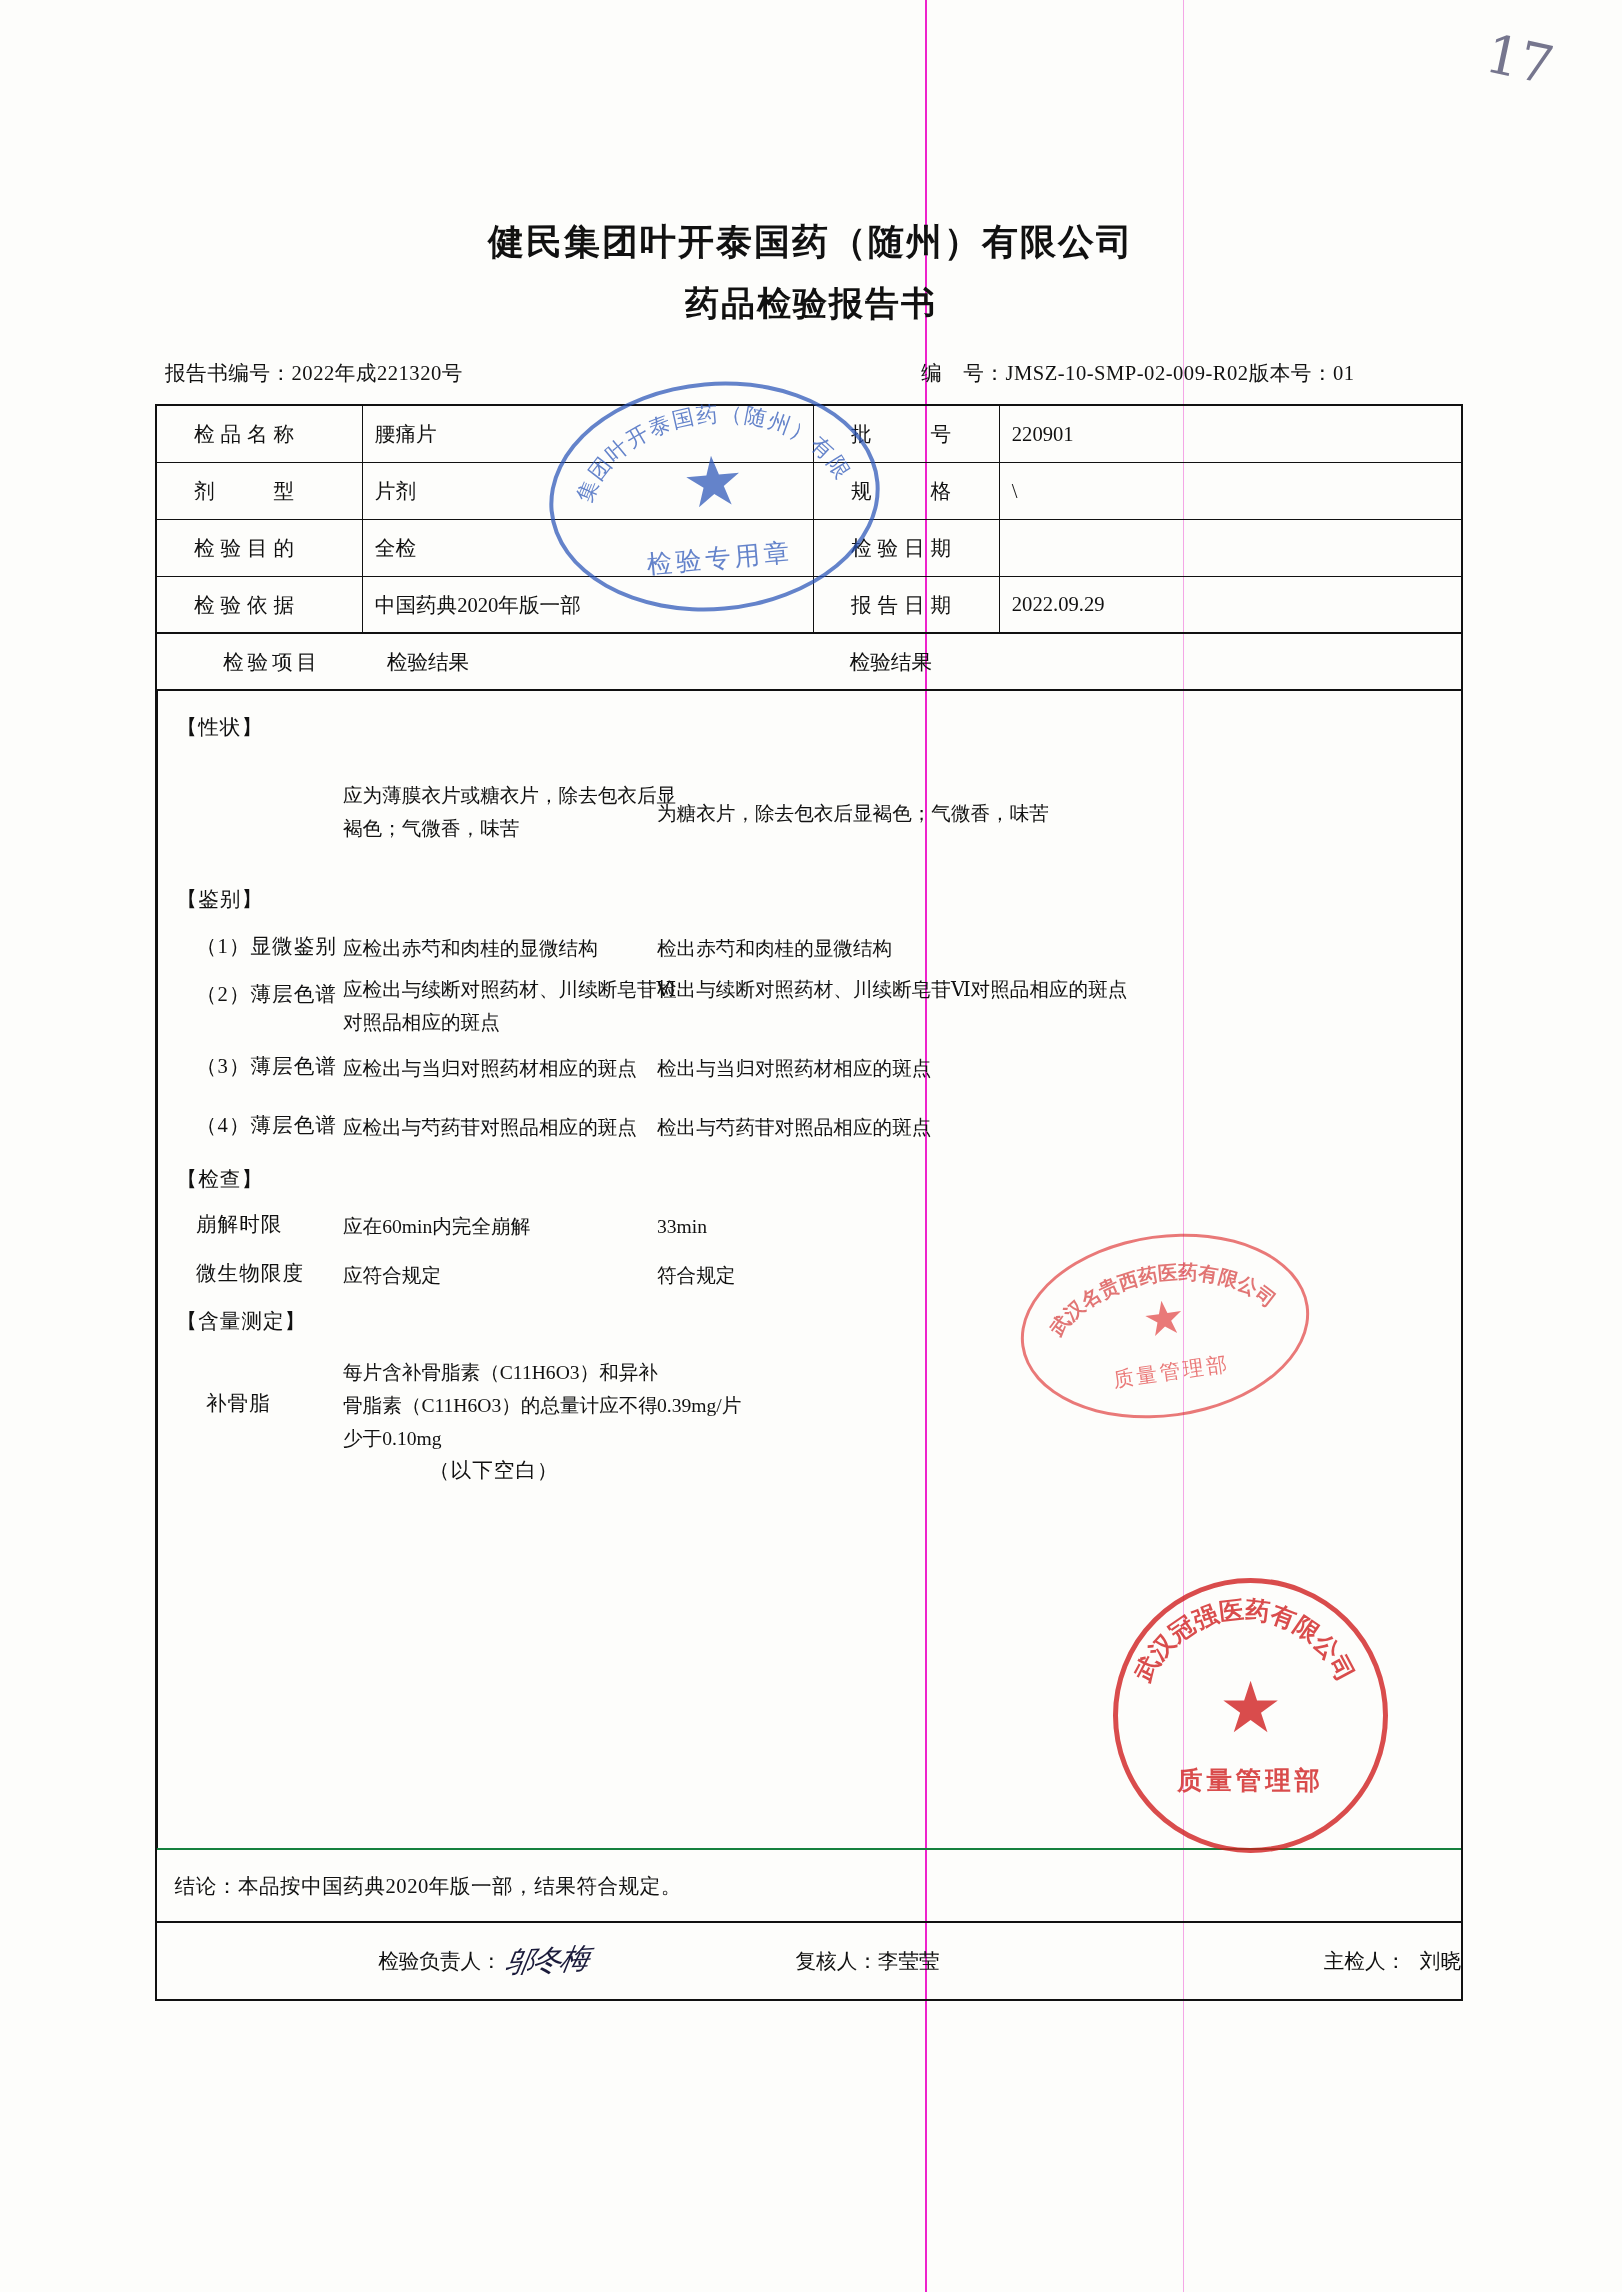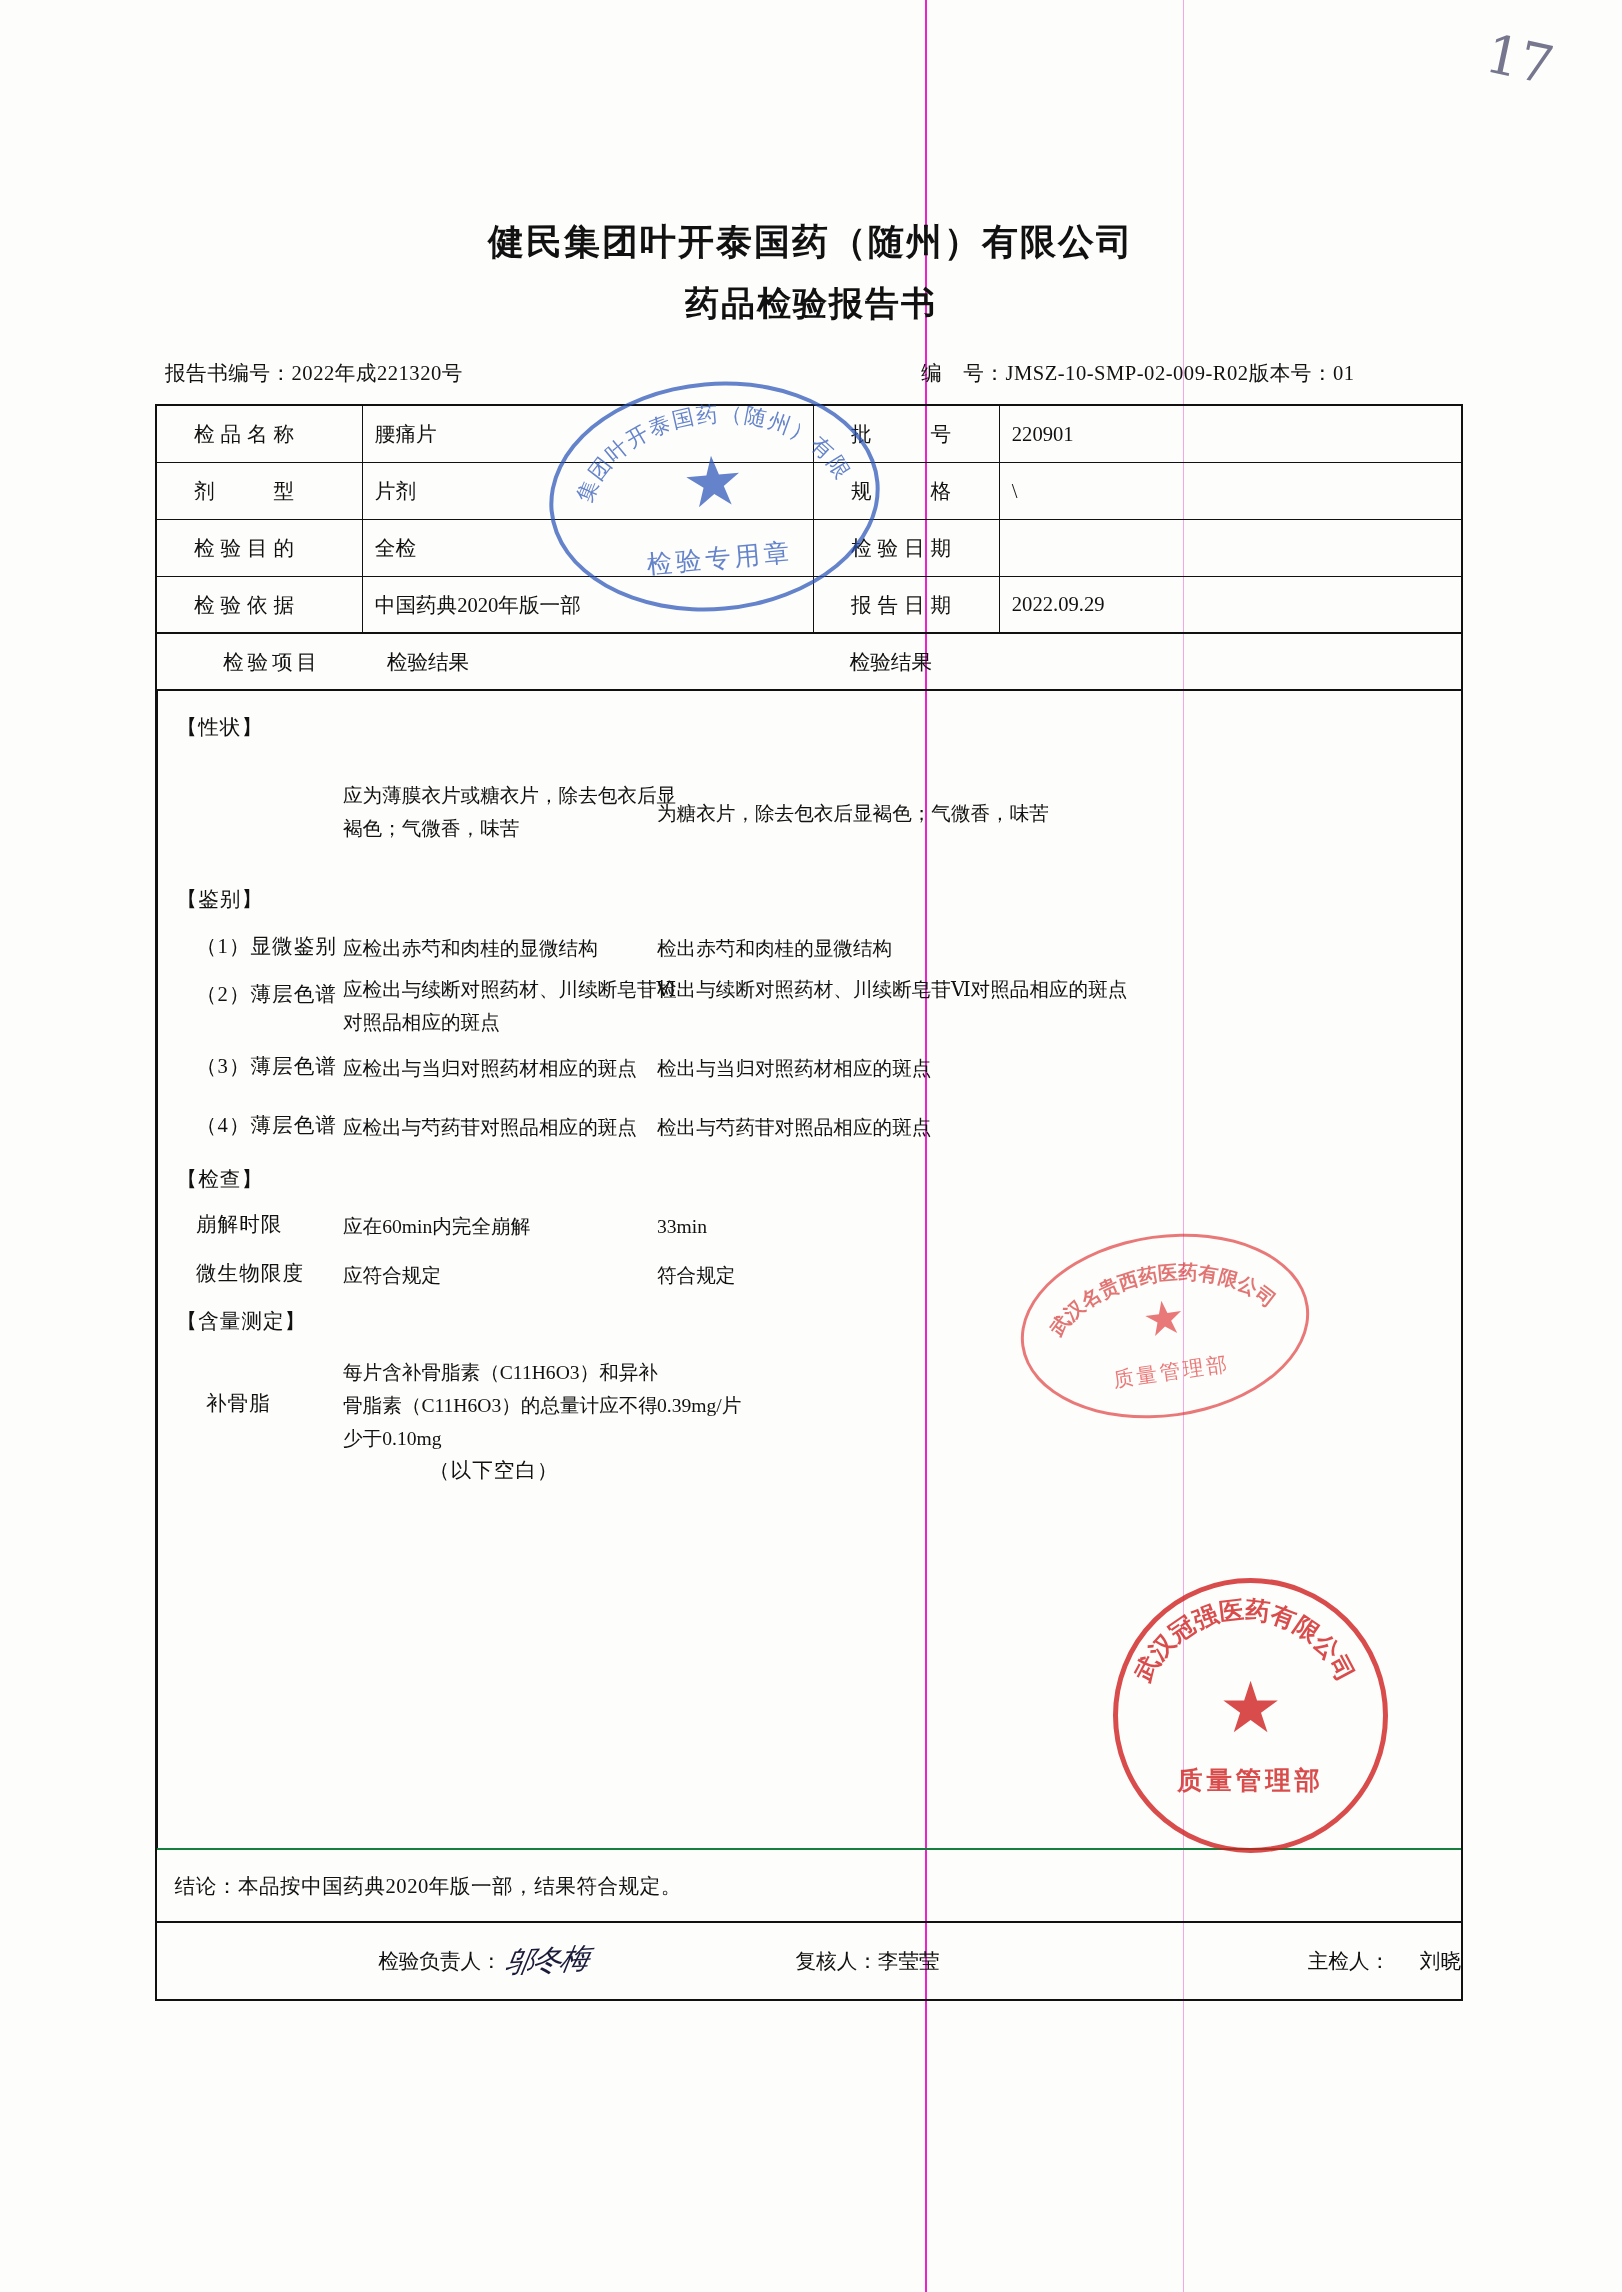--- a/index.html
+++ b/index.html
@@ -176,21 +176,21 @@
     position: relative;
   }
   .sg {
     display: flex;
     align-items: center;
     height: 100%;
     justify-content: flex-end;
   }
   .sg1 { width: 412px; padding-left: 17.6px; }
   .sg2 { width: 353px; }
-  .sg3 { flex: 1; padding-left: 19.6px; gap: 16px; }
+  .sg3 { flex: 1; padding-left: 19.6px; }
 
   
   .handsign {
     font-family: "DejaVu Serif", serif;
     font-size: 29px;
     font-style: italic;
     transform: skewX(-12deg) rotate(-3deg);
     color: #1a1a3a;
     letter-spacing: -2px;
     margin-left: 3.9px;

